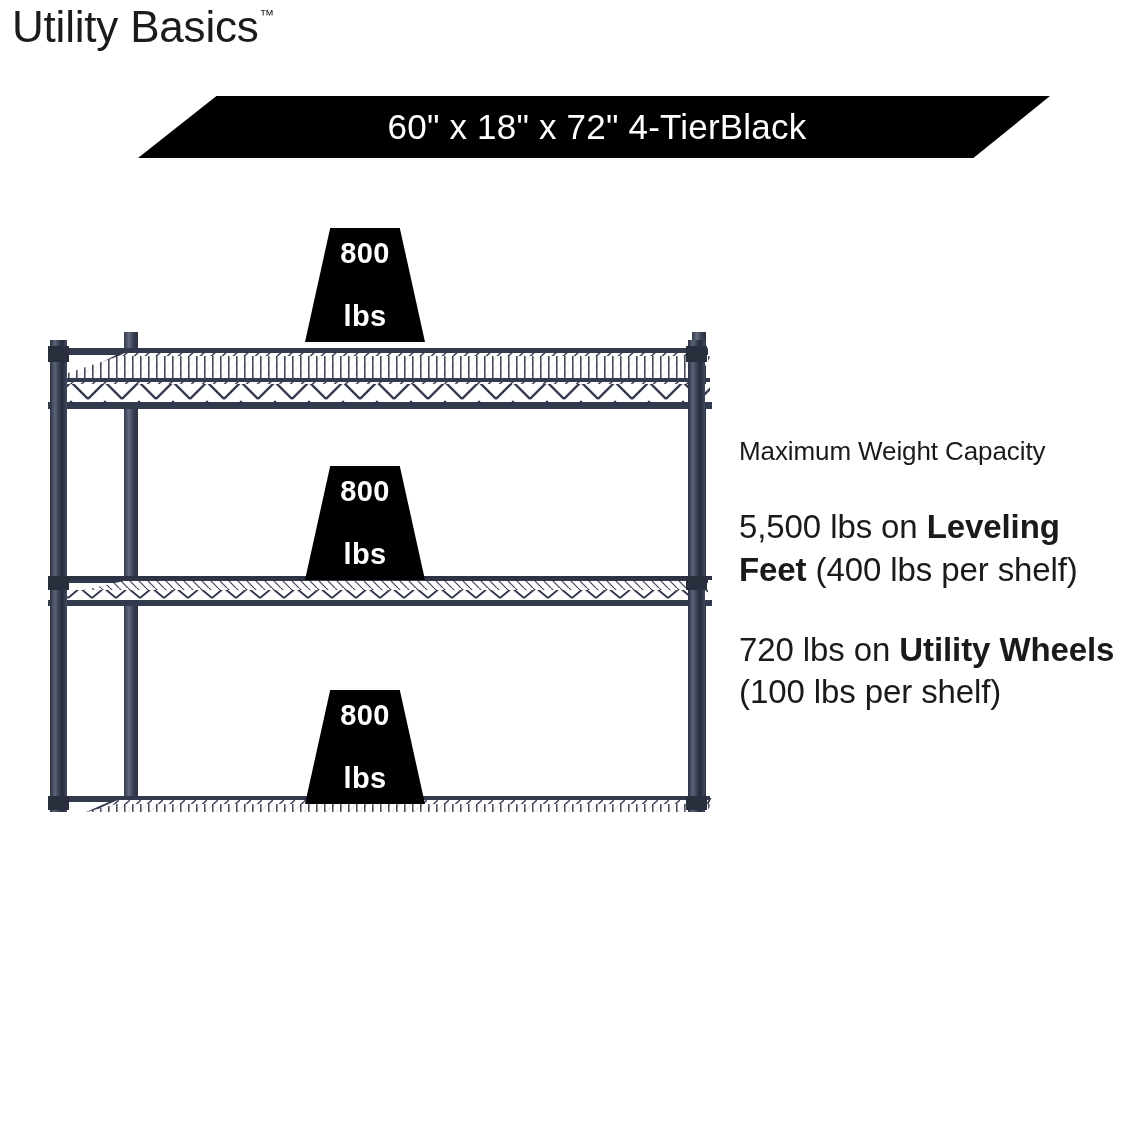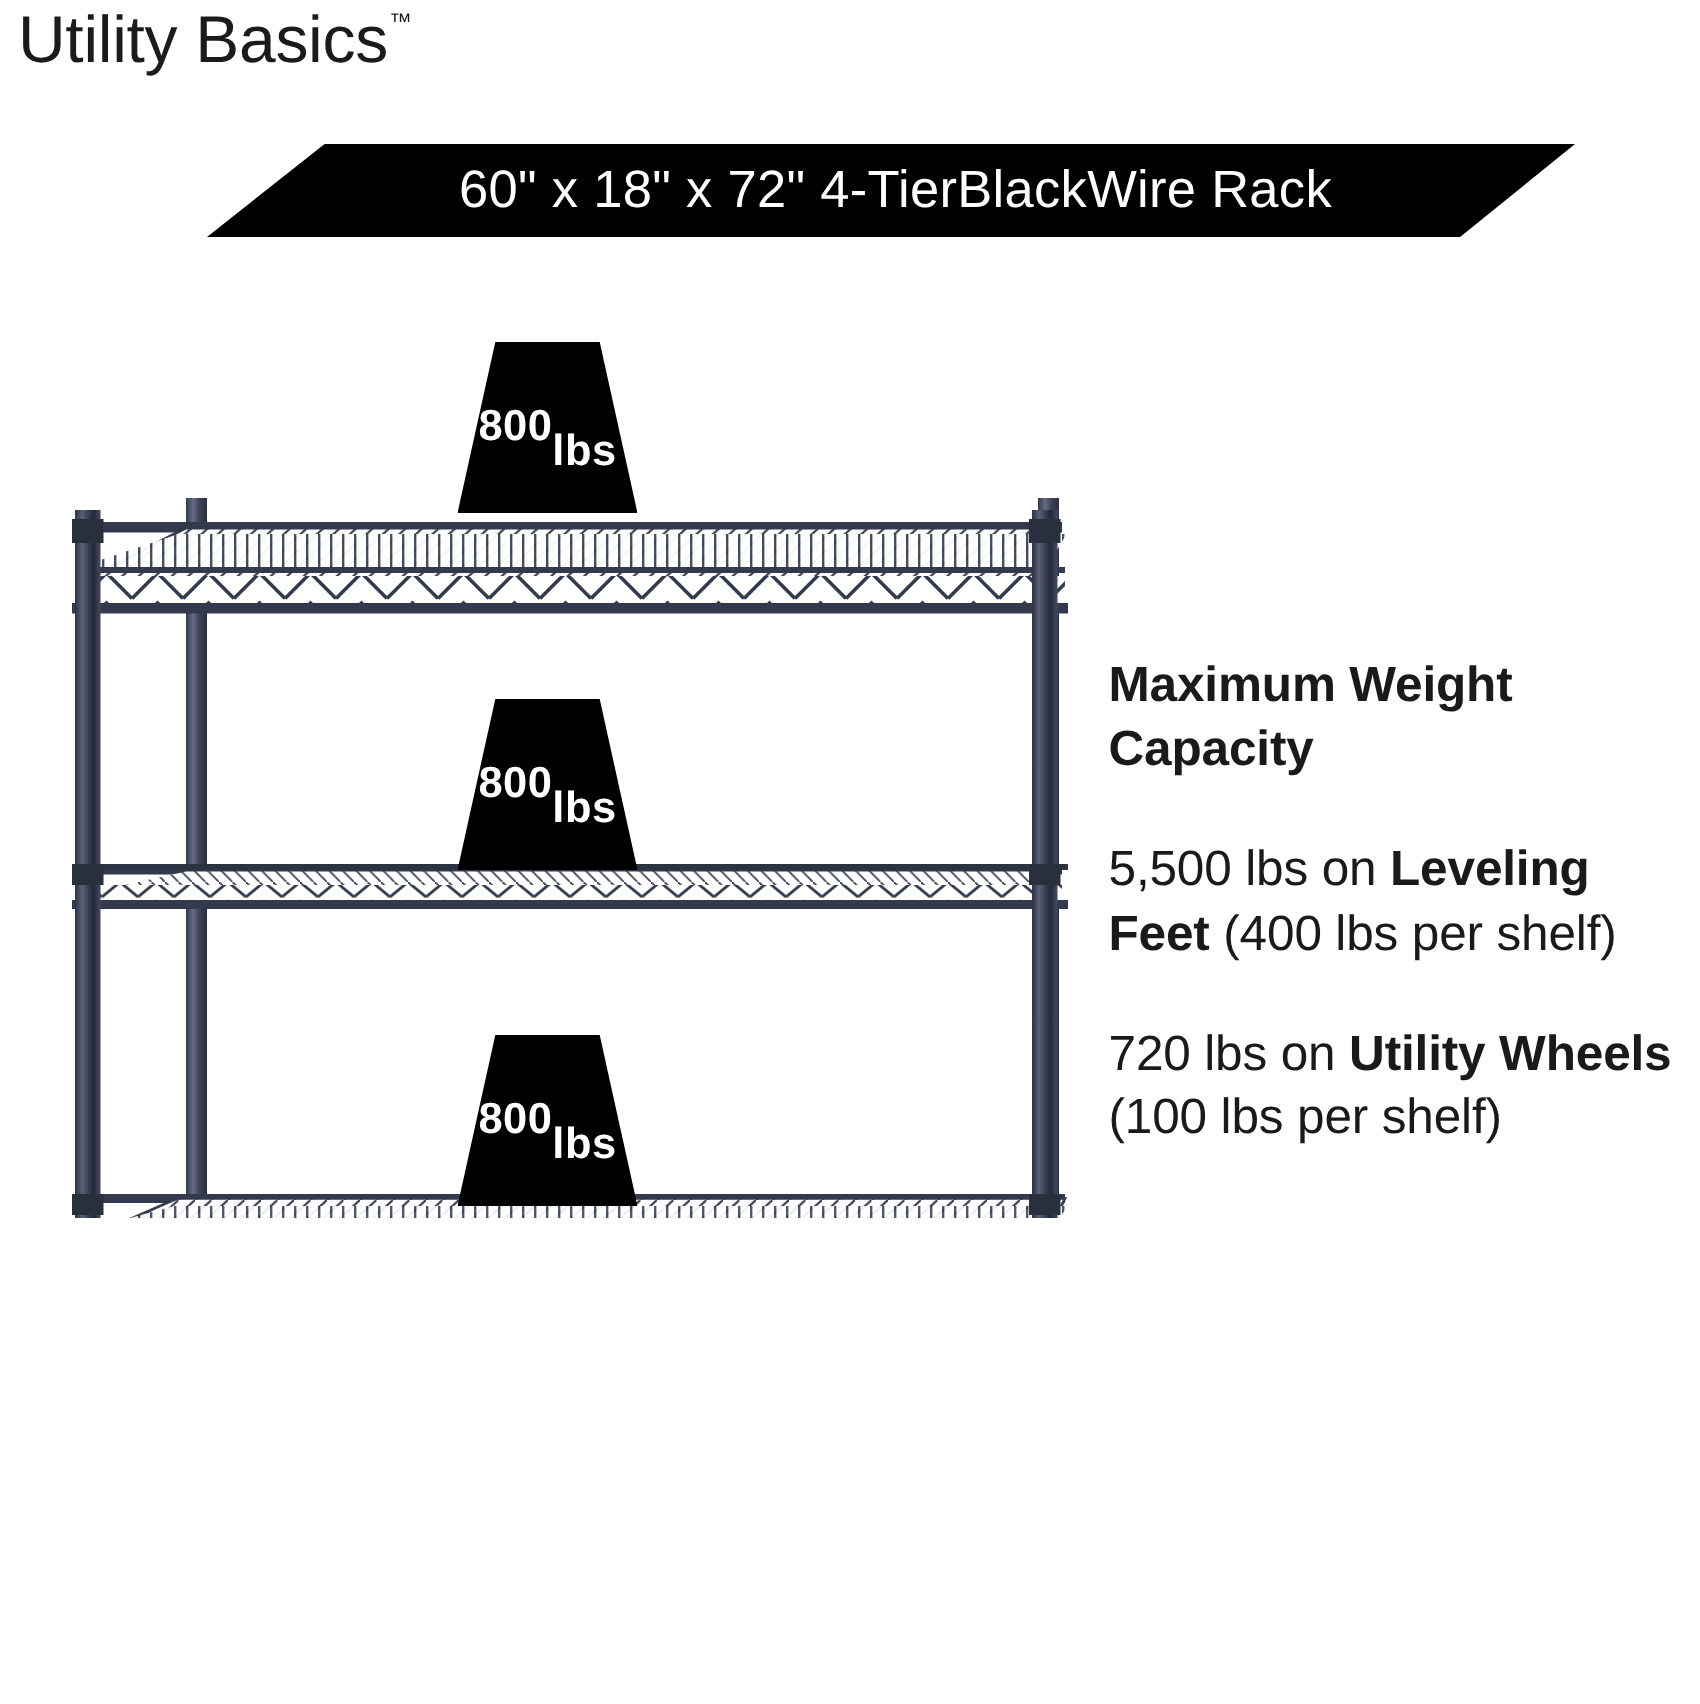--- a/index.html
+++ b/index.html
@@ -81,23 +81,23 @@
   }
 
   
   #copy {
     position: absolute;
     left: 739px;
     top: 435px;
     width: 392px;
   }
   #copy .heading {
-    font-size: 33px;
+    font-size: 26px;
     line-height: 1.30;
-    font-weight: 700;
+    font-weight: 400;
     color: #1a1a1a;
     letter-spacing: -0.1px;
   }
   #copy .para {
     font-size: 33px;
     line-height: 1.30;
     font-weight: 400;
     color: #1a1a1a;
     letter-spacing: -0.1px;
     margin-top: 37px;
@@ -117,21 +117,21 @@
   #rack svg { display: block; }
 
   
   .badge {
     position: absolute;
     color: #ffffff;
     background: #000000;
     -webkit-clip-path: polygon(21% 0, 79% 0, 100% 100%, 0 100%);
     clip-path: polygon(21% 0, 79% 0, 100% 100%, 0 100%);
     display: flex;
-    flex-direction: row;
+    flex-direction: column;
     align-items: center;
     justify-content: center;
     line-height: 1.02;
     font-weight: 700;
     font-size: 29px;
     letter-spacing: 0.3px;
   }
   .badge .l2 { margin-top: 33px; }
 </style>
 </head>
@@ -141,21 +141,20 @@
 
   <div id="brand">
     <span>Utility Basics</span><span class="tm">™</span>
   </div>
 
   <div id="banner-wrap">
     <div id="banner-shape"></div>
     <div id="banner-text">
       <span>60" x 18" x 72" 4-Tier </span>
         <b>Black</b>
-        <span> Wire Rack</span>
     </div>
   </div>
 
   <div id="rack">
     <svg width="720" height="836" viewBox="0 0 720 836" xmlns="http://www.w3.org/2000/svg" aria-hidden="true">
       <defs>
         <linearGradient id="postGrad" x1="0" y1="0" x2="1" y2="0">
           <stop offset="0%" stop-color="#2c3142"></stop>
           <stop offset="28%" stop-color="#5b6277"></stop>
           <stop offset="50%" stop-color="#3c4357"></stop>

